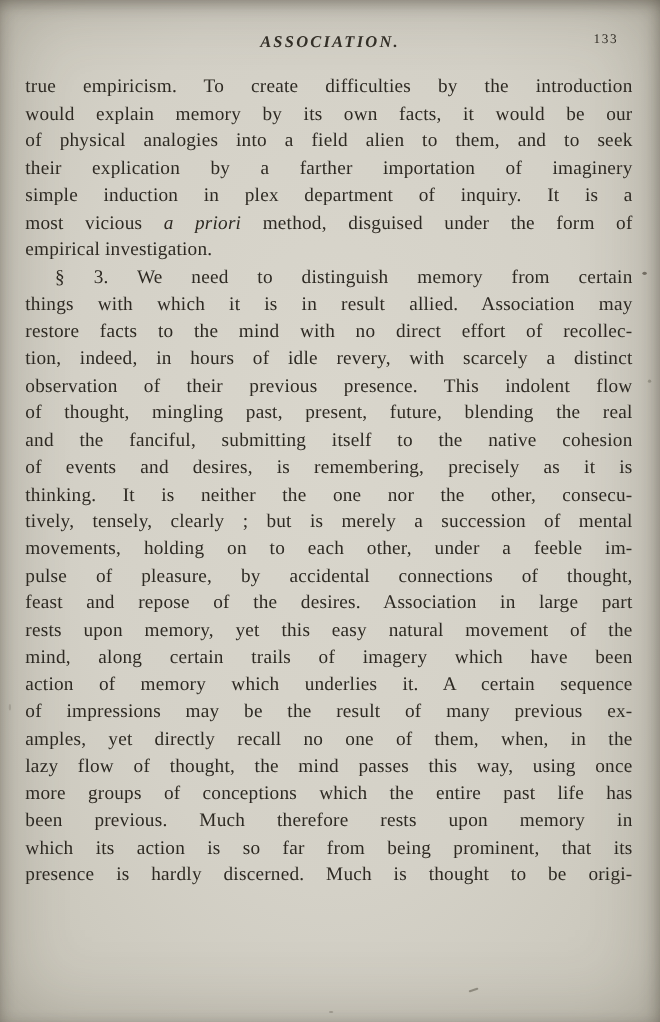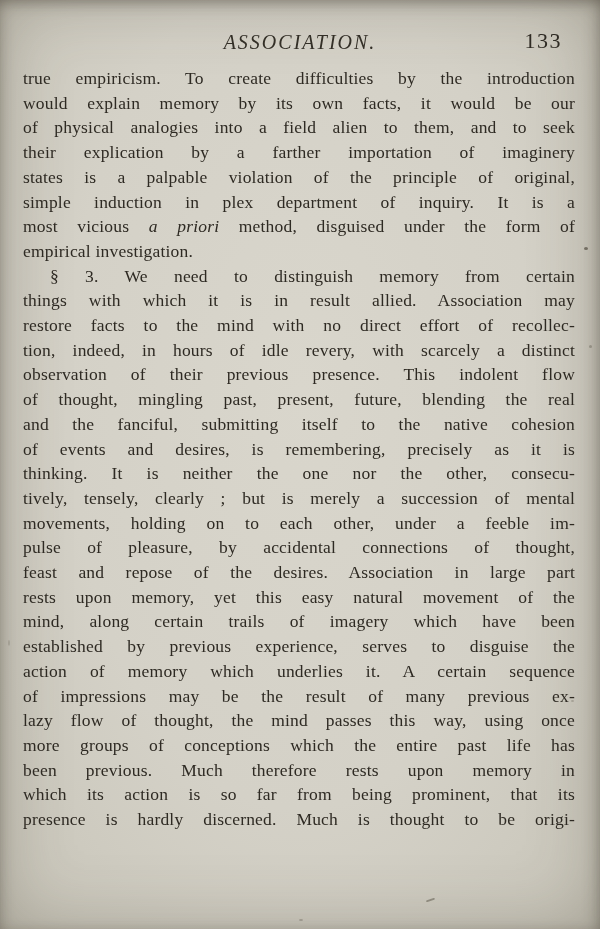--- a/index.html
+++ b/index.html
@@ -27,31 +27,31 @@
     left: 0;
     width: 100%;
     height: 26px;
   }
   .header-title {
     position: absolute;
     left: 50%;
     transform: translateX(-50%);
     top: 3px;
     font-style: italic;
-    font-weight: normal;
-    font-size: 20px;
+    font-weight: bold;
+    font-size: 15px;
     letter-spacing: 2px;
     color: #332f27;
     white-space: nowrap;
   }
   .page-number {
     position: absolute;
     right: 38px;
     top: 0px;
-    font-size: 22px;
+    font-size: 12px;
     letter-spacing: 1.5px;
     color: #2f2b24;
   }
   .text-block {
     position: absolute;
     top: 66px;
     left: 23px;
     width: 552px;
     font-size: 17.5px;
     line-height: 24.7px;
@@ -90,44 +90,43 @@
     <div class="header-title">ASSOCIATION.</div>
     <div class="page-number">133</div>
   </div>
 
   <div class="text-block">
       <div class="para">
         <div class="line">true empiricism. To create difficulties by the introduction</div>
         <div class="line">would explain memory by its own facts, it would be our</div>
         <div class="line">of physical analogies into a field alien to them, and to seek</div>
         <div class="line">their explication by a farther importation of imaginery</div>
-        <div class="line">states is a palpable violation of the principle of original,</div>
         <div class="line">simple induction in plex department of inquiry. It is a</div>
         <div class="line">most vicious <i>a priori</i> method, disguised under the form of</div>
         <div class="line last">empirical investigation.</div>
       </div>
       <div class="para">
         <div class="line indent">§ 3. We need to distinguish memory from certain</div>
         <div class="line">things with which it is in result allied. Association may</div>
         <div class="line">restore facts to the mind with no direct effort of recollec-</div>
         <div class="line">tion, indeed, in hours of idle revery, with scarcely a distinct</div>
         <div class="line">observation of their previous presence. This indolent flow</div>
         <div class="line">of thought, mingling past, present, future, blending the real</div>
         <div class="line">and the fanciful, submitting itself to the native cohesion</div>
         <div class="line">of events and desires, is remembering, precisely as it is</div>
         <div class="line">thinking. It is neither the one nor the other, consecu-</div>
         <div class="line">tively, tensely, clearly ; but is merely a succession of mental</div>
         <div class="line">movements, holding on to each other, under a feeble im-</div>
         <div class="line">pulse of pleasure, by accidental connections of thought,</div>
         <div class="line">feast and repose of the desires. Association in large part</div>
         <div class="line">rests upon memory, yet this easy natural movement of the</div>
         <div class="line">mind, along certain trails of imagery which have been</div>
-        <div class="line">established by previous experience, serves to disguise the</div>
         <div class="line">action of memory which underlies it. A certain sequence</div>
         <div class="line">of impressions may be the result of many previous ex-</div>
+        <div class="line">amples, yet directly recall no one of them, when, in the</div>
         <div class="line">lazy flow of thought, the mind passes this way, using once</div>
         <div class="line">more groups of conceptions which the entire past life has</div>
         <div class="line">been previous. Much therefore rests upon memory in</div>
         <div class="line">which its action is so far from being prominent, that its</div>
         <div class="line">presence is hardly discerned. Much is thought to be origi-</div>
       </div>
     </div>
 
   <div class="specks">
     <div class="speck s1"></div>

